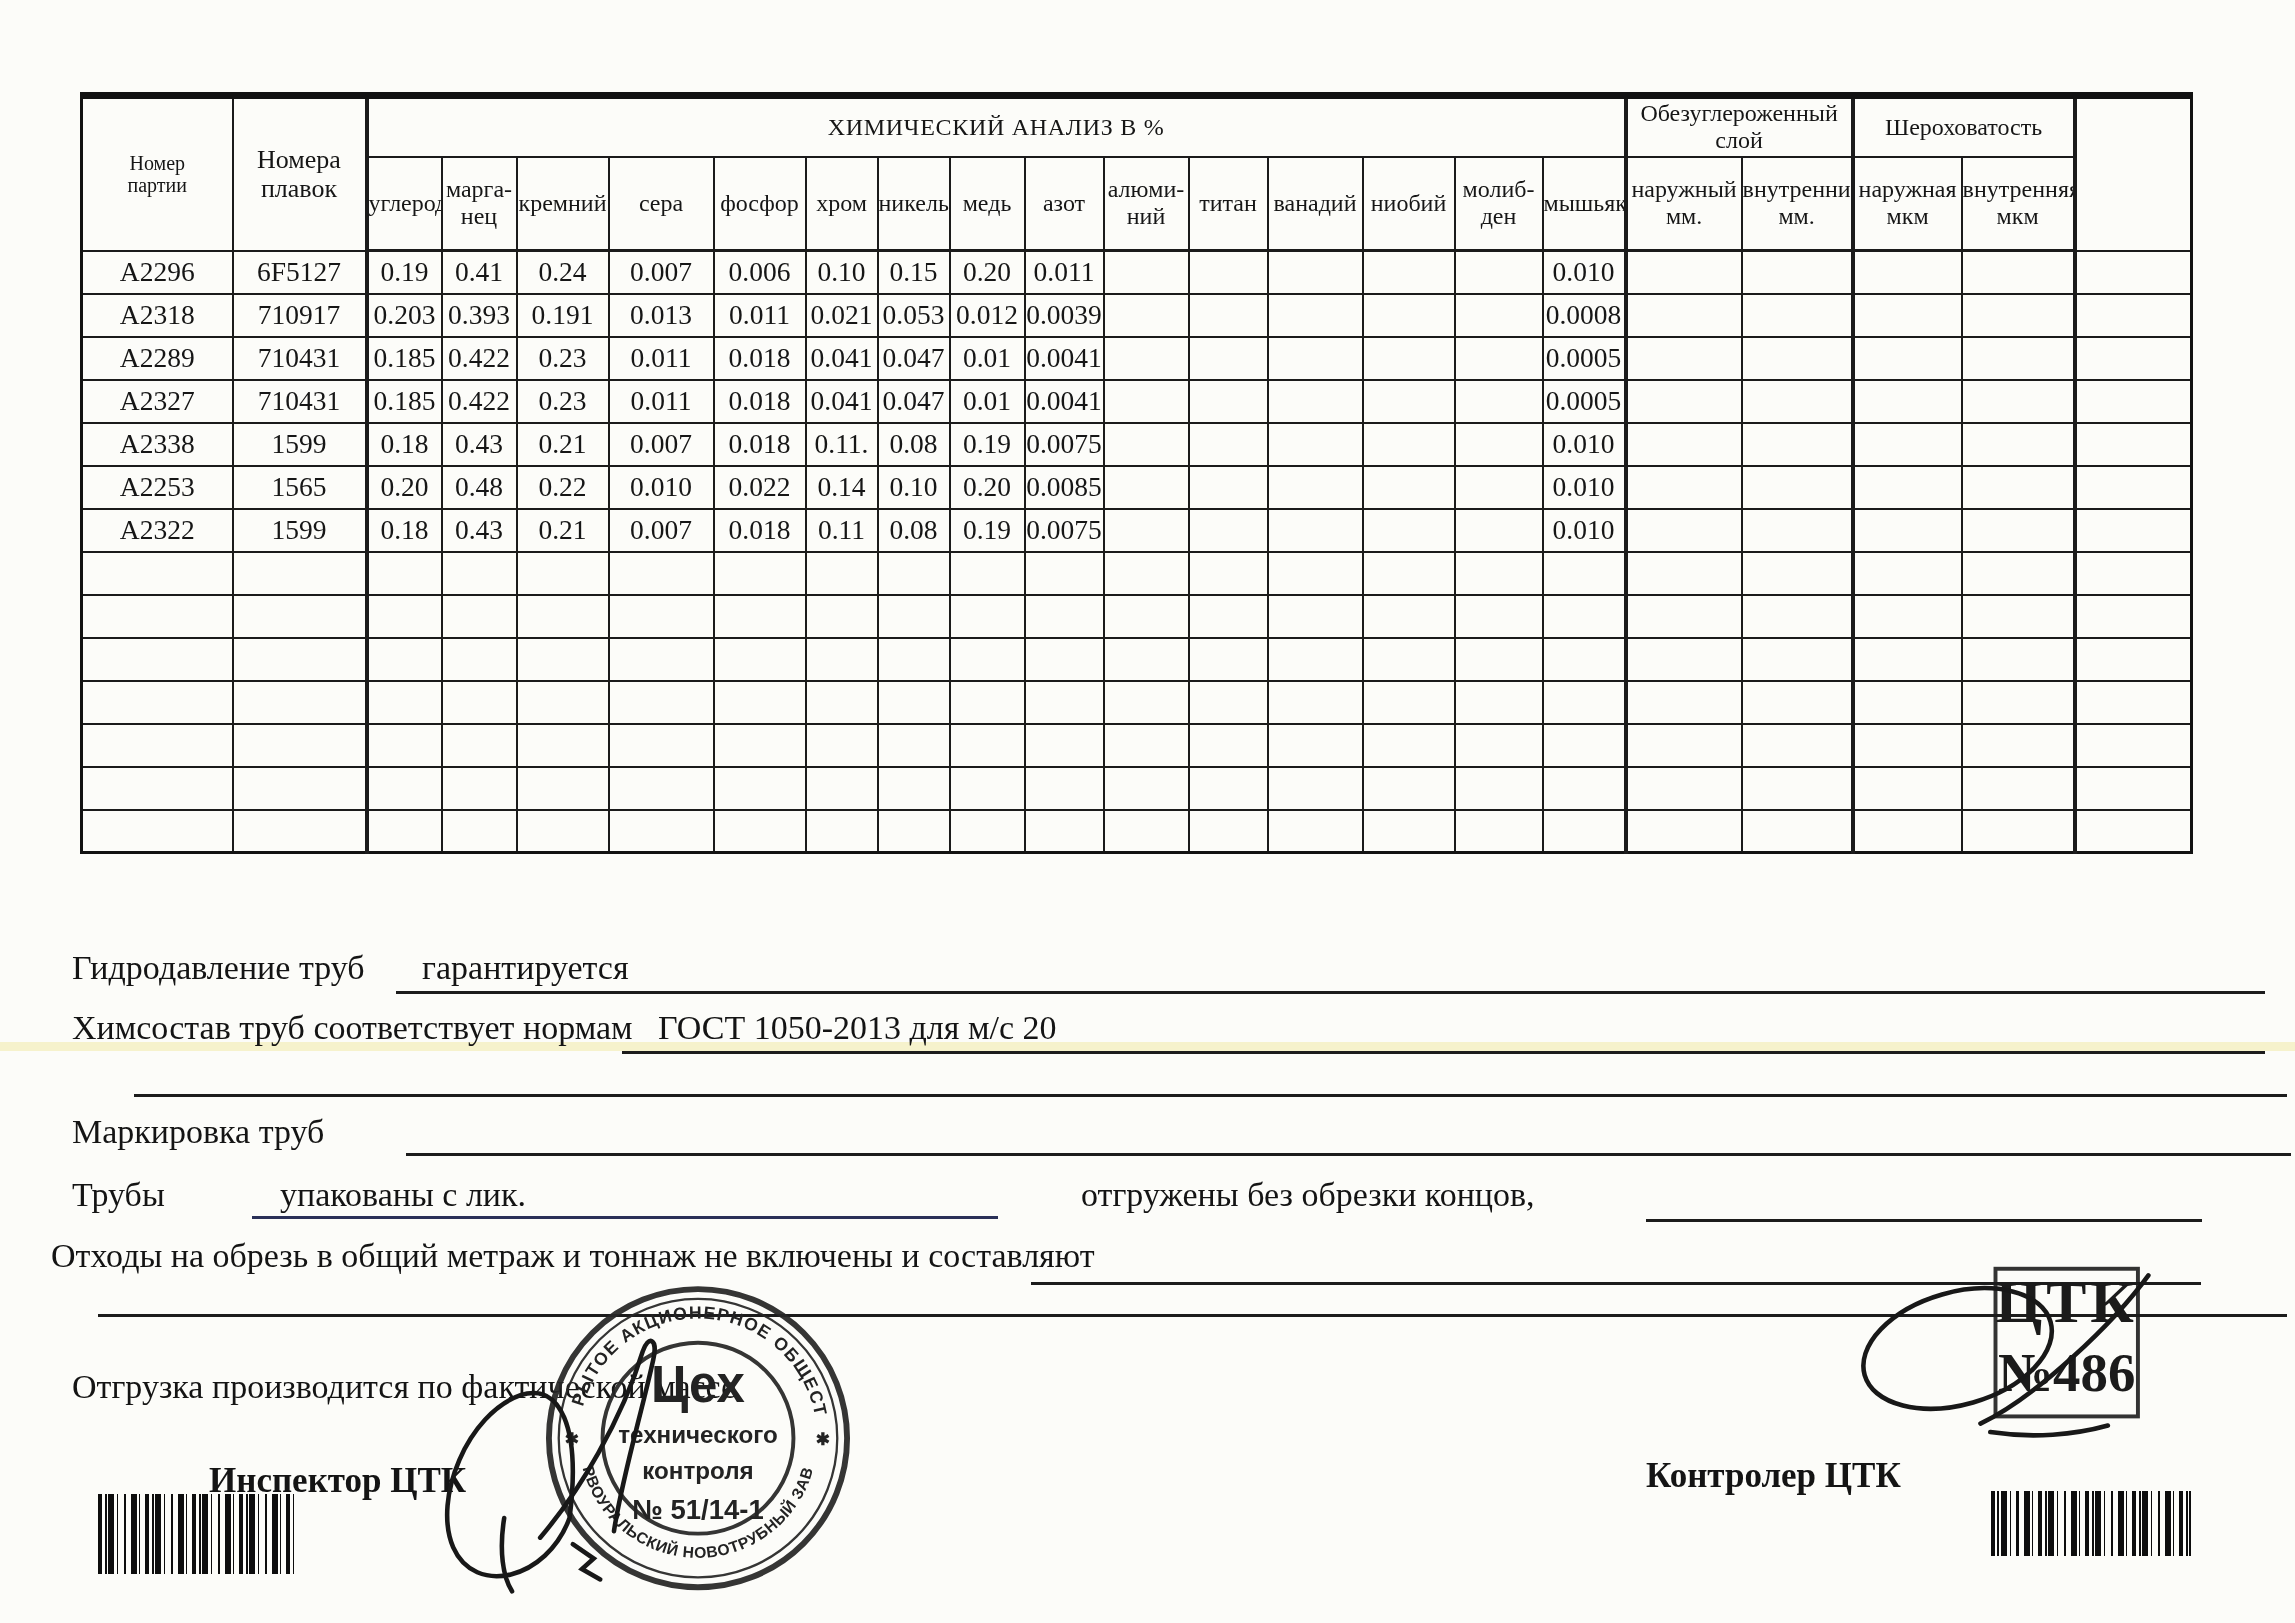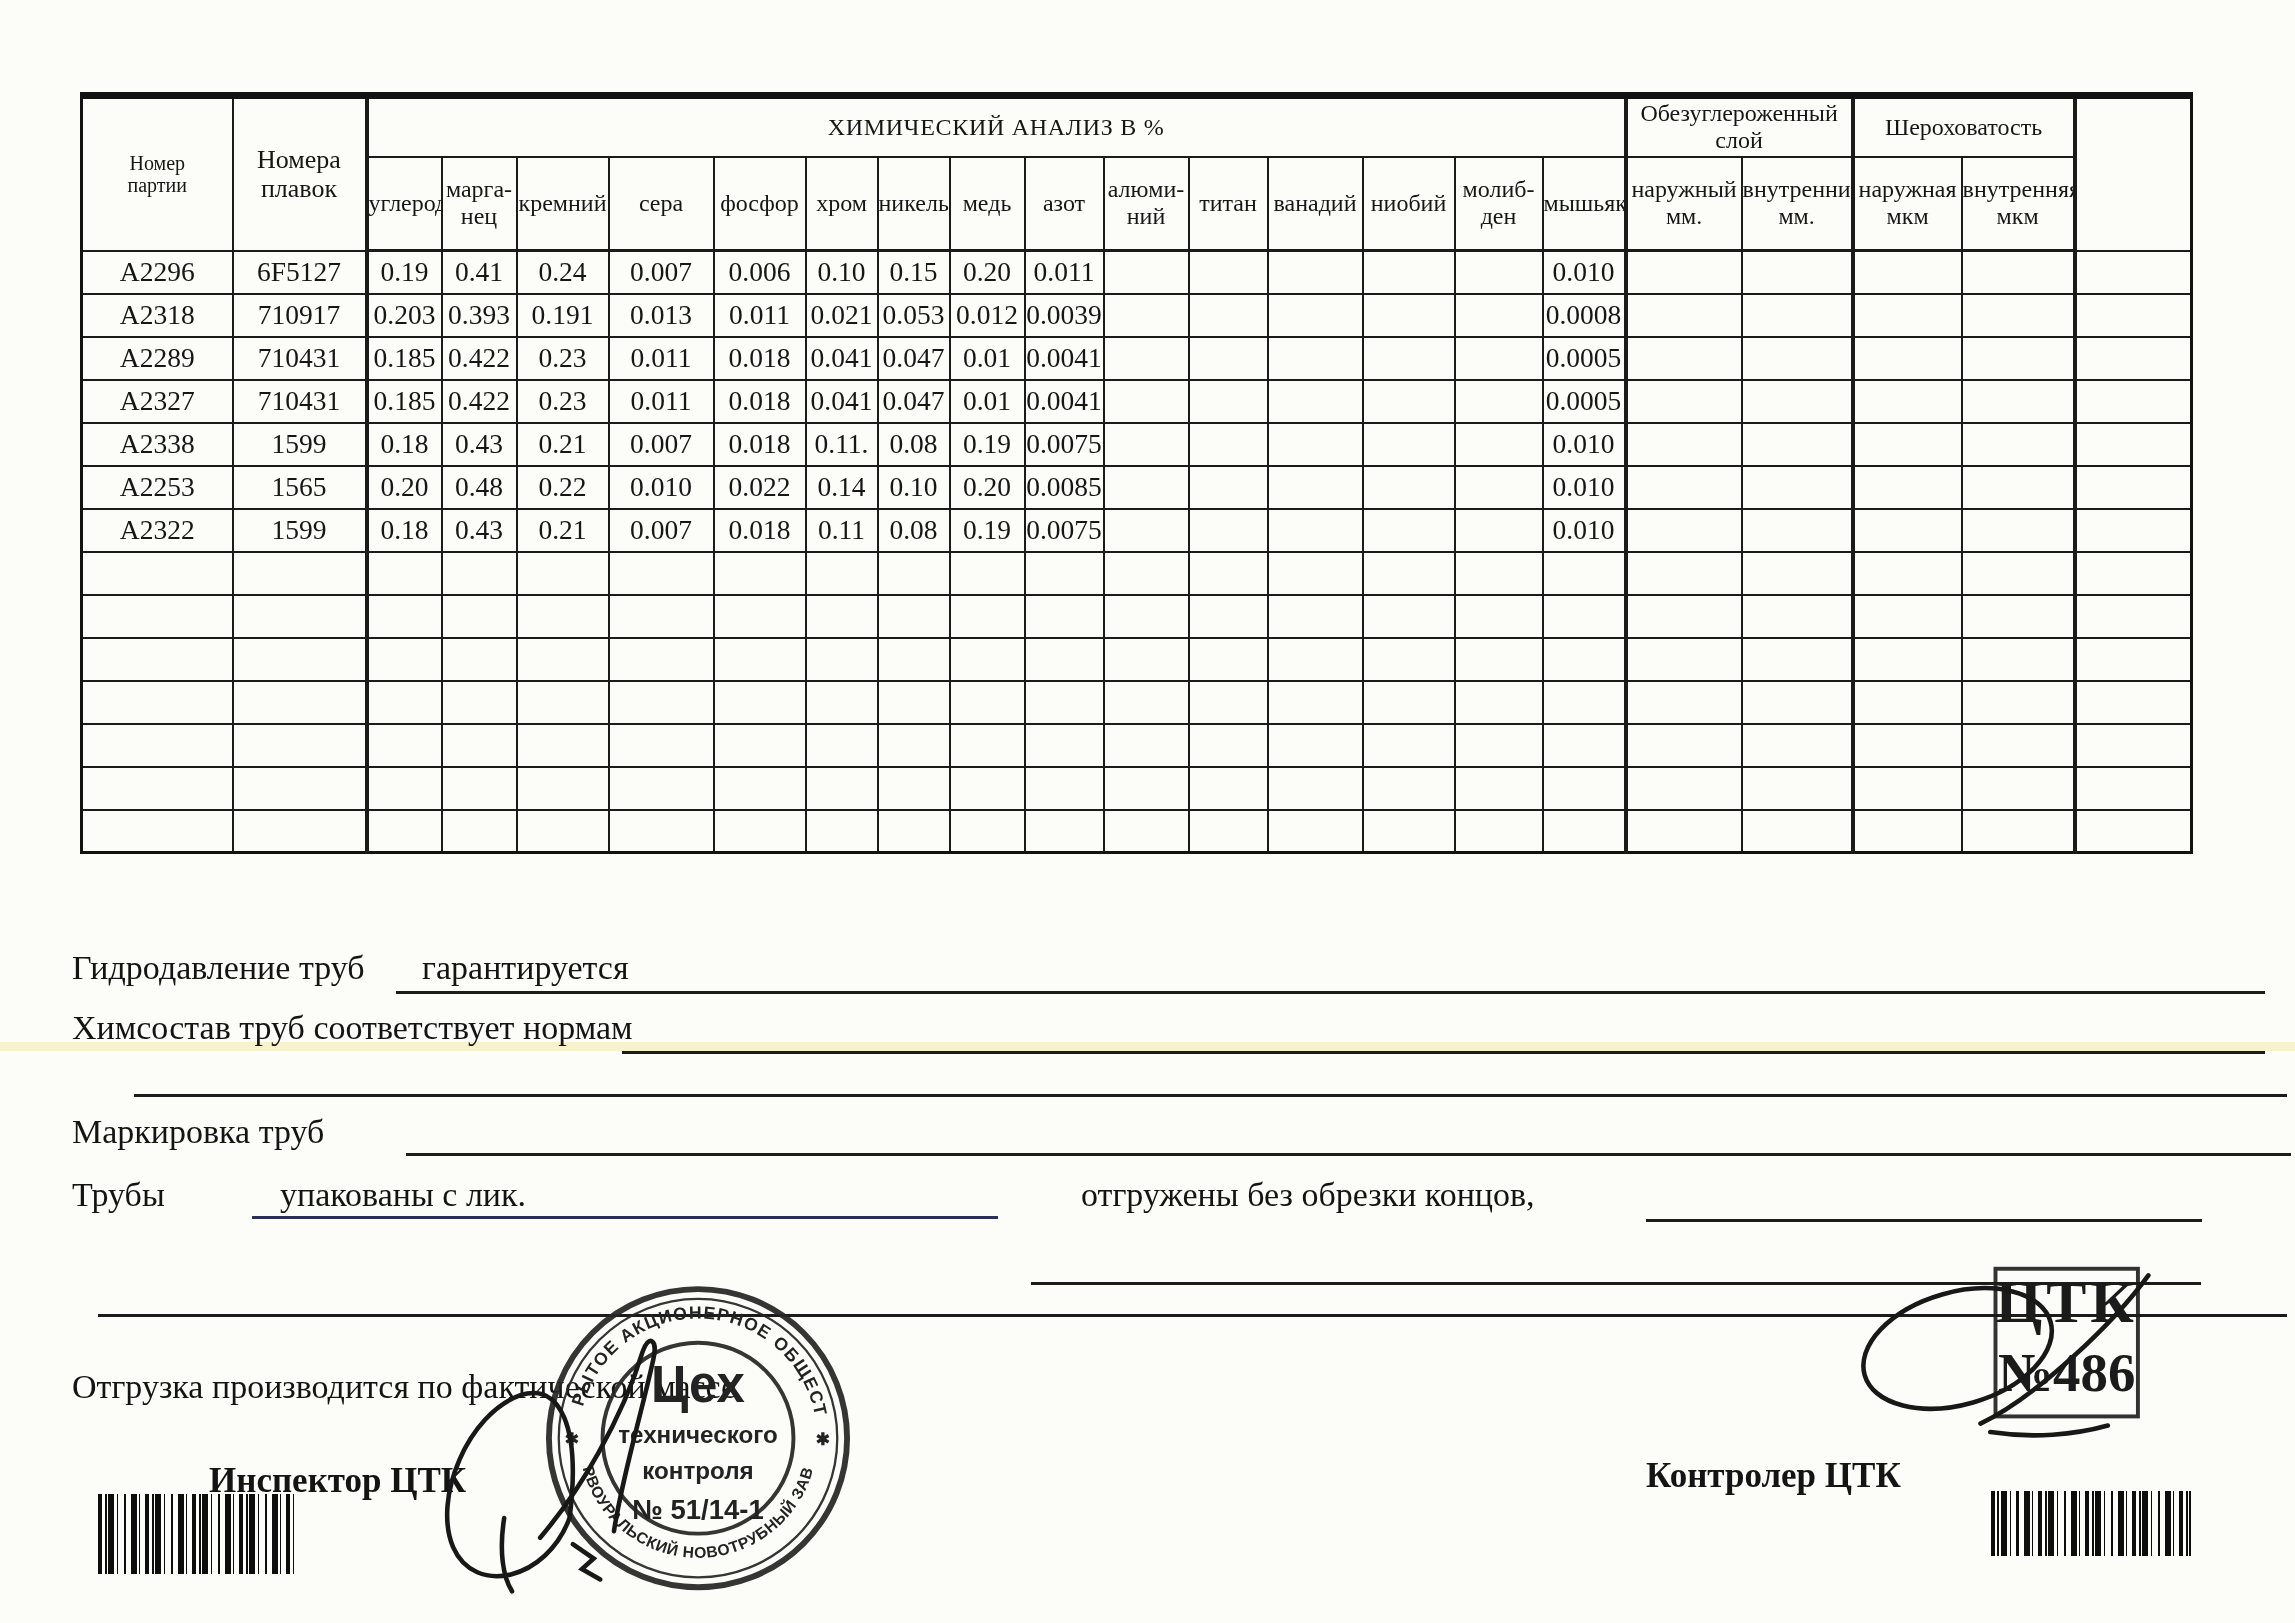--- a/index.html
+++ b/index.html
@@ -446,33 +446,35 @@
       </tbody>
     </table>
 
   <div class="hl-yellow"></div>
 
   <span class="txt" style="left:72px;top:949px;">Гидродавление труб</span>
   <span class="txt" style="left:422px;top:949px;">гарантируется</span>
   <div class="uline" style="left:396px;top:991px;width:1869px;"></div>
 
   <span class="txt" style="left:72px;top:1009px;">Химсостав труб соответствует нормам</span>
+  <span class="txt" style="left:658px;top:1009px;">ГОСТ 1050-2013 для м/с 20</span>
   <div class="uline" style="left:622px;top:1051px;width:1643px;"></div>
 
   <div class="uline" style="left:134px;top:1094px;width:2153px;"></div>
 
   <span class="txt" style="left:72px;top:1113px;">Маркировка труб</span>
   <div class="uline" style="left:406px;top:1153px;width:1885px;"></div>
 
   <span class="txt" style="left:72px;top:1176px;">Трубы</span>
   <span class="txt" style="left:280px;top:1176px;">упакованы с лик.</span>
   <div class="uline blue" style="left:252px;top:1216px;width:746px;"></div>
   <span class="txt" style="left:1081px;top:1176px;">отгружены без обрезки концов,</span>
   <div class="uline" style="left:1646px;top:1219px;width:556px;"></div>
 
+  <span class="txt" style="left:51px;top:1237px;">Отходы на обрезь в общий метраж и тоннаж не включены и составляют</span>
   <div class="uline" style="left:1031px;top:1282px;width:1170px;"></div>
 
   <div class="uline" style="left:98px;top:1314px;width:2189px;"></div>
 
   <span class="txt" style="left:72px;top:1368px;">Отгрузка производится по фактической массе</span>
 
   <span class="txt bold" style="left:209px;top:1461px;">Инспектор ЦТК</span>
   <span class="txt bold" style="left:1646px;top:1456px;">Контролер ЦТК</span>
 
   <div class="barcode" style="left:98px;top:1494px;width:196px;height:80px;"></div>

